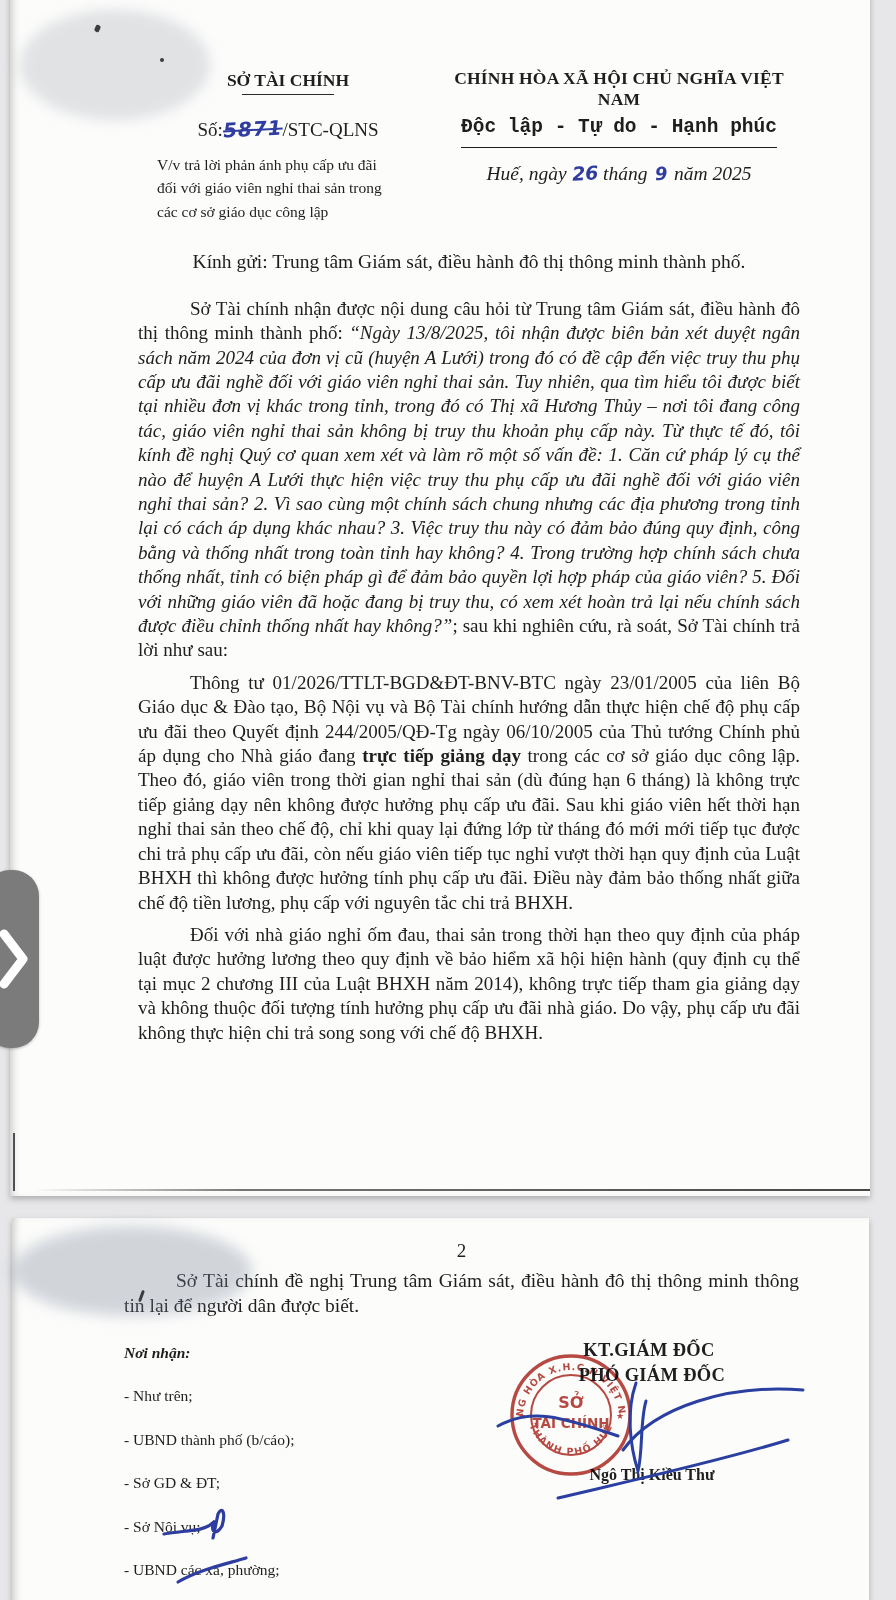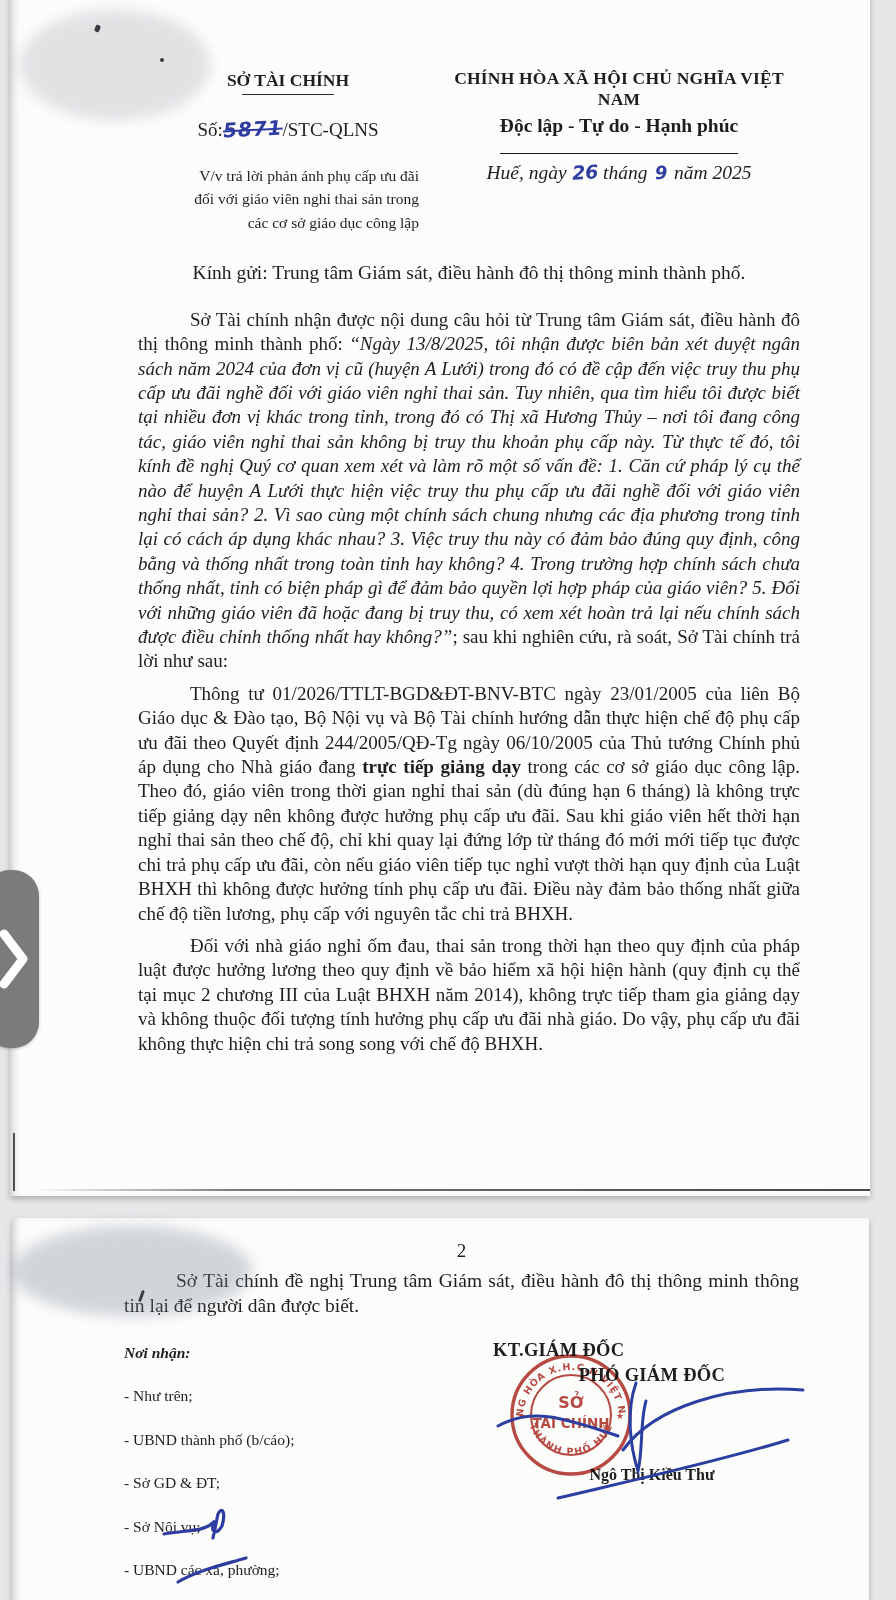--- a/index.html
+++ b/index.html
@@ -28,41 +28,41 @@
 
   
   .hdr{display:flex;}
   .hdr-left{width:300px;text-align:center;flex:none;}
   .hdr-right{flex:1;text-align:center;}
   .org-parent{font-size:17px;letter-spacing:.2px;}
   .org{font-size:17.5px;font-weight:bold;margin-top:2px;}
   .org::after{content:"";display:block;width:92px;margin:3px auto 0;border-top:1.5px solid #2b2b2b;}
   .motto1{font-size:17.5px;font-weight:bold;letter-spacing:.2px;}
   .motto2{font-size:19.5px;font-weight:bold;margin-top:5px;}
-  .motto2 span{border-bottom:1.6px solid #1c1c1c;padding-bottom:17px;}
+  .motto2 span{border-bottom:1.6px solid #1c1c1c;padding-bottom:9px;font-family:Liberation Mono, monospace;}
   .doc-number{font-size:19px;margin-top:22px;white-space:nowrap;}
   .date-line{font-size:19.5px;font-style:italic;margin-top:24px;white-space:nowrap;}
   .hand{font-family:"DejaVu Sans", sans-serif;font-weight:bold;font-style:italic;
     color:#2f3da0;display:inline-block;transform:rotate(-3deg);}
   .hand-num{font-size:20px;text-decoration:line-through;text-decoration-thickness:1.5px;letter-spacing:1px;}
   .hand-day{font-size:19px;margin:0 5px;}
   .hand-month{font-size:18px;margin:0 7px;}
-  .subject{font-size:15.5px;line-height:1.5;margin:23px auto 0;width:262px;text-align:right;}
+  .subject{font-size:15.5px;line-height:1.5;margin:12px auto 0;width:262px;text-align:left;}
 
   .salutation{font-size:19.5px;text-align:center;margin-top:28px;}
   .body-para{font-size:19px;line-height:24.4px;text-align:justify;text-indent:52px;margin:8px 0 0 0;}
   .q{font-style:italic;}
 
   
   .pg-num{text-align:center;font-size:19px;margin:0 0 6px 0;}
   .closing{font-size:19.5px;line-height:25px;text-align:justify;text-indent:52px;margin:0;}
   .recipients{margin-top:26px;width:300px;}
   .recip-title{font-size:15.5px;font-weight:bold;font-style:italic;}
   .recip-item{font-size:15.5px;line-height:19.5px;margin-top:24px;}
-  .sig-title1{position:absolute;left:481px;top:122px;width:370px;
+  .sig-title1{position:absolute;left:452px;top:122px;width:370px;text-align:center;
     font-size:18.5px;font-weight:bold;letter-spacing:.3px;}
   .sig-title2{position:absolute;left:455px;top:147px;width:370px;text-align:center;
     font-size:18.5px;font-weight:bold;letter-spacing:.3px;}
   .sig-name{position:absolute;left:455px;top:248px;width:370px;text-align:center;
     font-size:16px;font-weight:bold;}
   .stamp{position:absolute;left:496px;top:134px;width:126px;height:126px;
     opacity:.9;mix-blend-mode:multiply;}
   .sig-svg{position:absolute;left:468px;top:148px;width:352px;height:152px;pointer-events:none;}
   .note-svg{position:absolute;left:144px;top:282px;width:120px;height:100px;pointer-events:none;}
 

